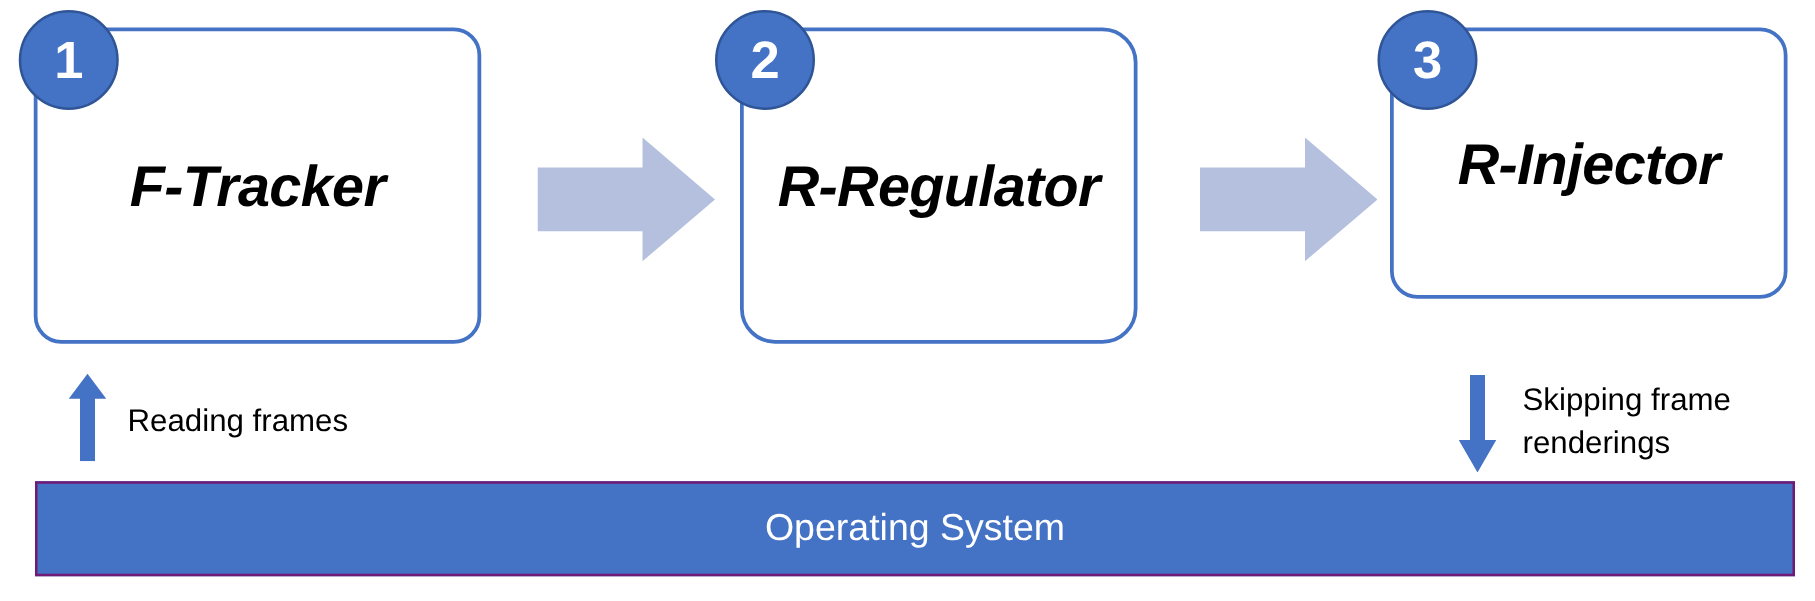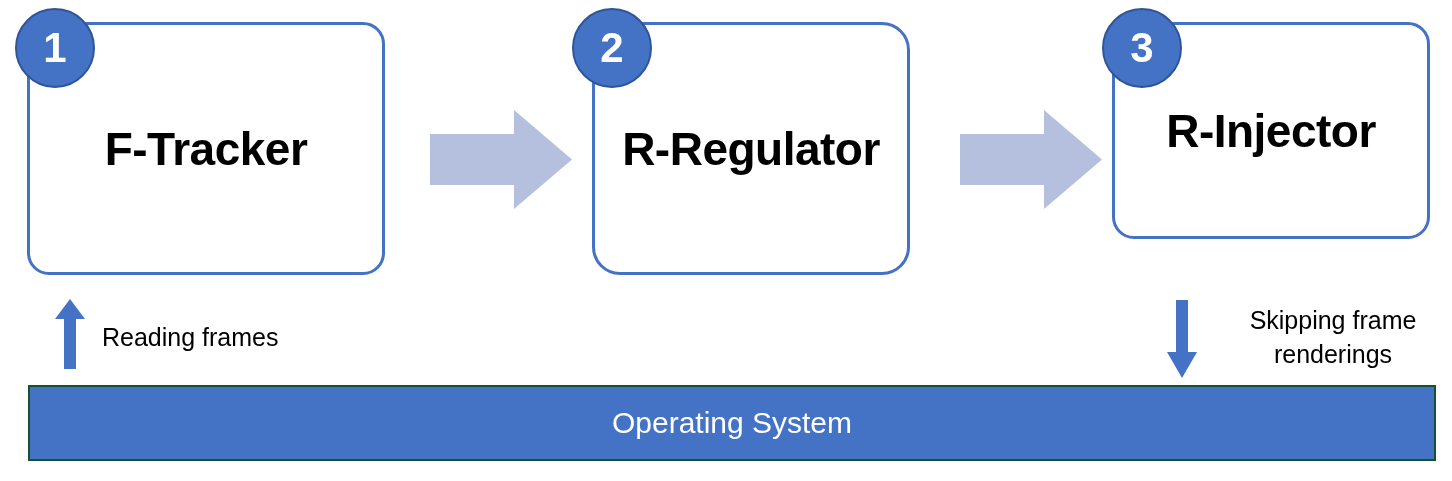--- a/index.html
+++ b/index.html
@@ -21,20 +21,21 @@
   
   .stage-box {
     position: absolute;
     box-sizing: border-box;
     border: 3px solid #4472c4;
     border-radius: 22px;
     background: #ffffff;
     display: flex;
     align-items: center;
     justify-content: center;
+    font-style: italic;
   }
   .stage-title {
     font-size: 46px;
     font-weight: bold;
     color: #000000;
     letter-spacing: -0.5px;
     white-space: nowrap;
     line-height: 1;
   }
 
@@ -74,21 +75,21 @@
     line-height: 1.37;
     white-space: pre-line;
   }
   .caption b { font-weight: bold; }
 
   
   .os-bar {
     position: absolute;
     box-sizing: border-box;
     background: #4472c4;
-    border: 2px solid #14532d;
+    border: 2px solid #701a75;
     display: flex;
     align-items: center;
     justify-content: center;
   }
   .os-label {
     font-size: 30px;
     color: #ffffff;
     line-height: 1;
   }
 </style>
@@ -127,20 +128,20 @@
   </div>
 
   <svg class="v-arrow" style="left:55px; top:299px;" width="30" height="70" viewBox="0 0 30 70">
     <polygon points="15,0 30,20 21,20 21,70 9,70 9,20 0,20" fill="#4472c4"></polygon>
   </svg>
   <div class="caption" style="left:102px; top:320px; width:260px;">Reading frames</div>
 
   <svg class="v-arrow" style="left:1167px; top:300px;" width="30" height="78" viewBox="0 0 30 78">
     <polygon points="9,0 21,0 21,52 30,52 15,78 0,52 9,52" fill="#4472c4"></polygon>
   </svg>
-  <div class="caption" style="left:1218px; top:303px; width:230px;text-align:center;">Skipping frame
+  <div class="caption" style="left:1218px; top:303px; width:230px;">Skipping frame
 renderings</div>
 
   <div class="os-bar" style="left:28px; top:385px; width:1408px; height:76px;">
     <span class="os-label">Operating System</span>
   </div>
 
 </div>
 
 </body></html>

